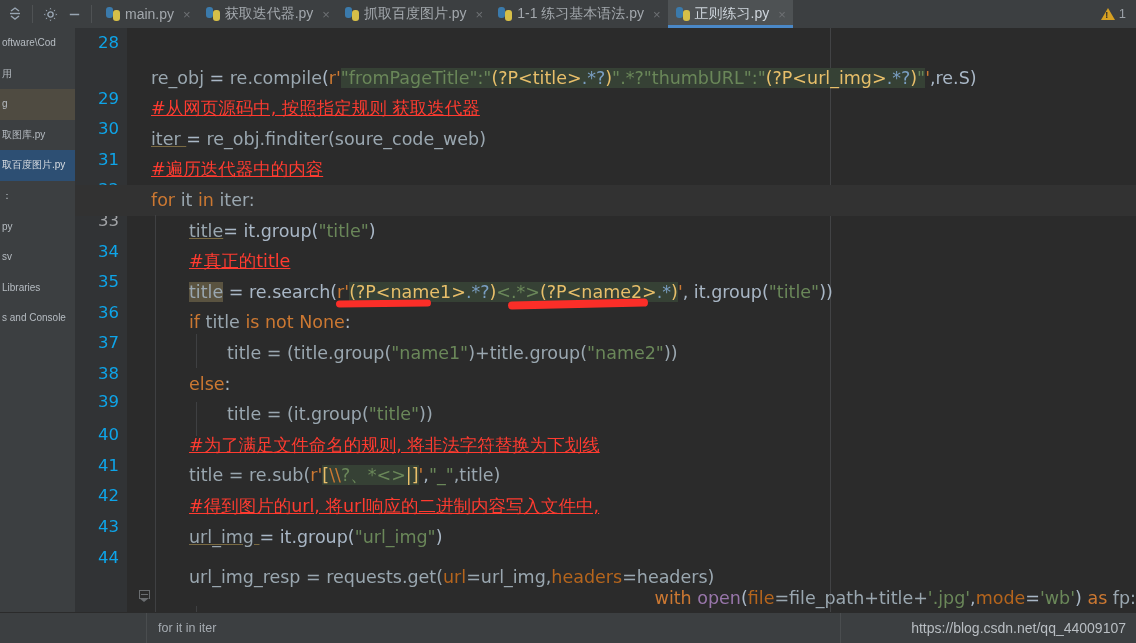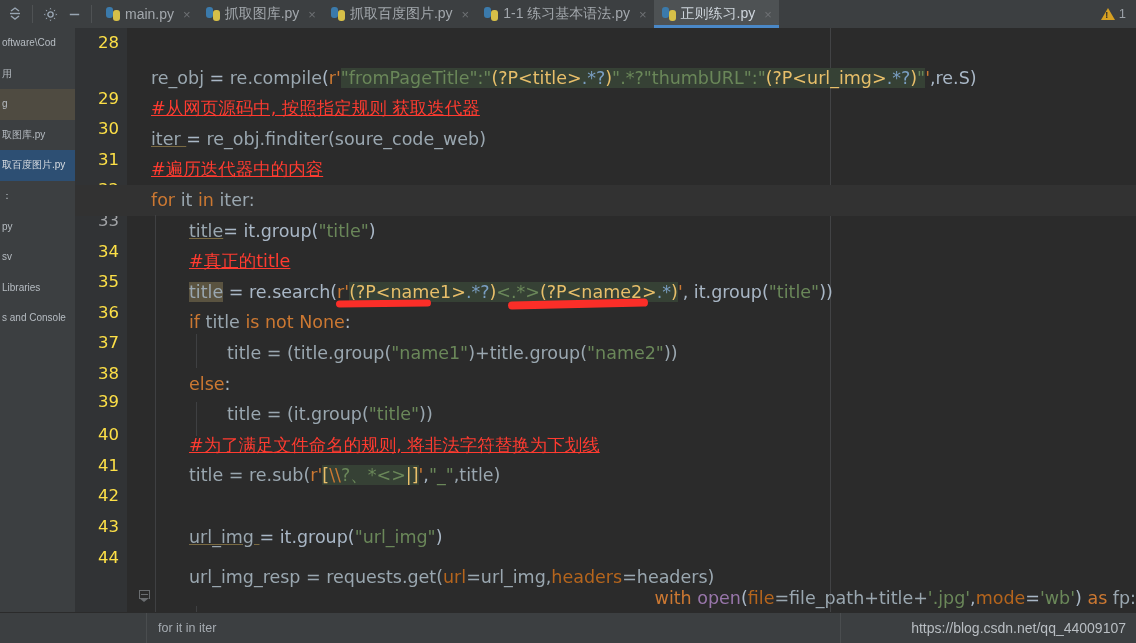--- a/index.html
+++ b/index.html
@@ -34,21 +34,21 @@
   .sidebar{position:absolute;left:0;top:28px;width:75px;height:585px;background:#3c3f41;overflow:hidden;}
   .side-row{height:19.6px;line-height:19.6px;color:#b6bcc2;font-size:13.5px;white-space:nowrap;
             padding-left:2px;overflow:hidden;}
   .side-row.sel-grey{background:#4f4b41;}
   .side-row.sel-blue{background:#2d4f73;color:#d8dde2;}
 
   
   .editor{position:absolute;left:75px;top:28px;width:1061px;height:585px;background:#2b2b2b;overflow:hidden;}
   .gutter{position:absolute;left:0;top:0;width:52px;height:585px;background:#313335;}
   .gutter .ln{position:absolute;right:8px;width:44px;text-align:right;
-              color:#fde047;font-size:17px;font-family:"DejaVu Sans","Liberation Sans",sans-serif;
+              color:#0ea5e9;font-size:17px;font-family:"DejaVu Sans","Liberation Sans",sans-serif;
               height:34px;line-height:34px;}
   .gutter .ln.cur{color:#a1a3a6;}
   .gutter-edge{position:absolute;left:52px;top:0;width:1px;height:585px;background:#2b2b2b;}
 
   .fold{position:absolute;left:64px;width:13px;height:13px;}
   .fold .box{position:absolute;left:0;top:0;width:11px;height:9px;border:1px solid #6a6d70;
              border-bottom:none;box-sizing:border-box;}
   .fold .tri{position:absolute;left:0;top:8px;width:0;height:0;
              border-left:5.5px solid transparent;border-right:5.5px solid transparent;
              border-top:4px solid #6a6d70;}
@@ -137,21 +137,21 @@
             <i class="y"></i>
           </span>
         <span data-name="tab-label">main.py</span>
         <span class="x" data-name="close-icon">×</span>
       </div>
       <div class="tab" data-name="editor-tab-zhuaqutuku">
         <span class="pyicon" data-name="python-file-icon">
             <i class="b"></i>
             <i class="y"></i>
           </span>
-        <span data-name="tab-label">抓取图库.py</span>
+        <span data-name="tab-label">获取迭代器.py</span>
         <span class="x" data-name="close-icon">×</span>
       </div>
       <div class="tab" data-name="editor-tab-baidutupian">
         <span class="pyicon" data-name="python-file-icon">
             <i class="b"></i>
             <i class="y"></i>
           </span>
         <span data-name="tab-label">抓取百度图片.py</span>
         <span class="x" data-name="close-icon">×</span>
       </div>
@@ -282,20 +282,23 @@
       </div>
 
       <div class="line" style="top:442;padding-left:58px;" data-name="code-line-41">
         <span class="s-cmt" style="text-decoration:underline;text-decoration-color:#ff3b30;" data-name="comment-text">#为了满足文件命名的规则, 将非法字符替换为下划线</span>
       </div>
 
       <div class="line" style="top:476;padding-left:58px;" data-name="code-line-42">
         <span class="s-ident" data-name="tok">title = re.sub(</span><span class="s-kw" data-name="tok">r'</span><span class="rxbg s-regex-grp" data-name="tok">[</span><span class="rxbg s-regex-esc" data-name="tok">\\</span><span class="rxbg s-str" data-name="tok">?、</span><span class="rxbg s-str" data-name="tok">*&lt;&gt;</span><span class="rxbg s-regex-grp" data-name="tok">|</span><span class="rxbg s-regex-grp" data-name="tok">]</span><span class="s-kw" data-name="tok">'</span><span class="s-def" data-name="tok">,</span><span class="s-str" data-name="tok">"_"</span><span class="s-ident" data-name="tok">,title)</span>
       </div>
 
+      <div class="line" style="top:510;padding-left:58px;" data-name="code-line-43">
+        <span class="s-cmt" style="text-decoration:underline;text-decoration-color:#ff3b30;" data-name="comment-text">#得到图片的url, 将url响应的二进制内容写入文件中,</span>
+      </div>
 
       <div class="line" style="top:544;padding-left:58px;" data-name="code-line-44">
         <span class="s-ident" style="text-decoration:underline;text-decoration-color:#7a6a42;" data-name="tok">url_img </span><span class="s-def" data-name="tok">= it.group(</span><span class="s-str" data-name="tok">"url_img"</span><span class="s-def" data-name="tok">)</span>
       </div>
 
       <div class="line" style="top:578;padding-left:58px;" data-name="code-line-45">
         <span class="s-ident" data-name="tok">url_img_resp = requests.get(</span><span class="s-param" data-name="tok">url</span><span class="s-ident" data-name="tok">=url_img,</span><span class="s-param" data-name="tok">headers</span><span class="s-ident" data-name="tok">=headers)</span>
       </div>
 
       <div class="line" style="top:612;padding-left:58px;" data-name="code-line-46">

